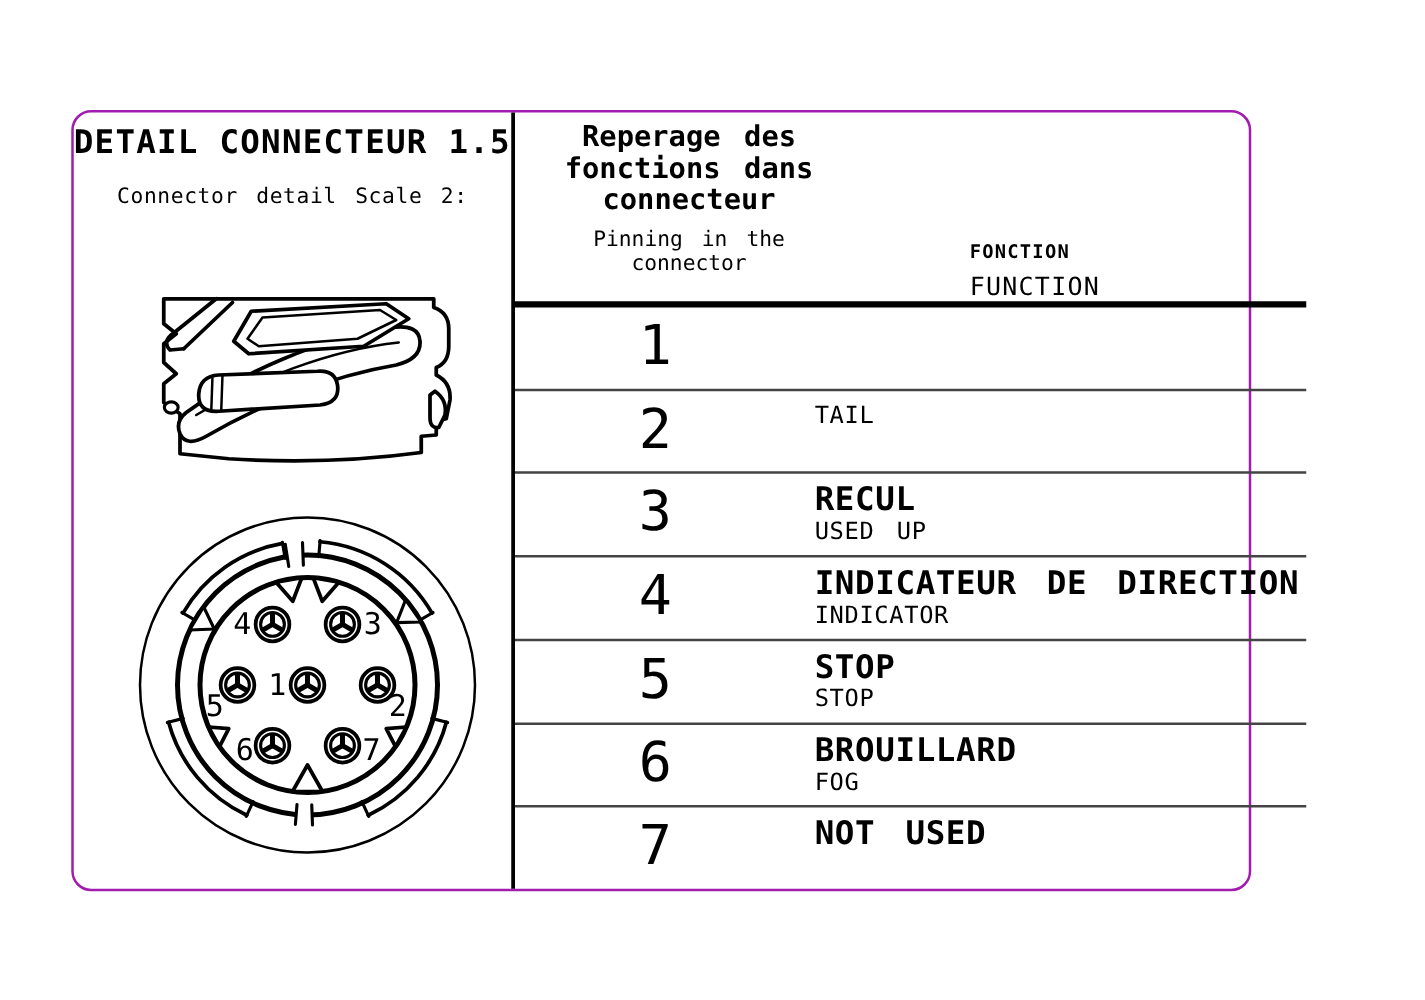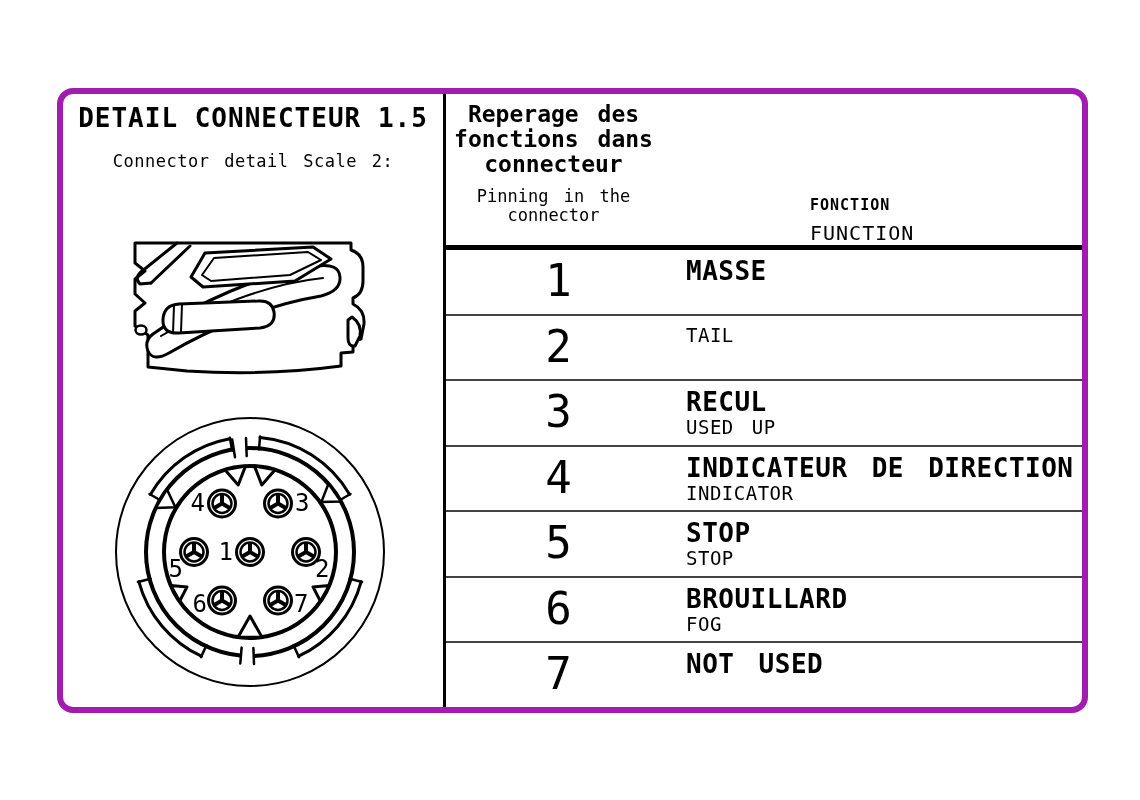--- a/index.html
+++ b/index.html
@@ -1,26 +1,26 @@
 <!DOCTYPE html>
 <html><head>
 <meta charset="utf-8">
 <style>
   html,body{margin:0;padding:0;background:#ffffff;}
   body{width:1140px;height:800px;position:relative;font-family:"DejaVu Sans Mono",monospace;color:#000;}
-  .sheet{position:absolute;left:57px;top:88px;width:1031px;height:625px;border:6px solid #a21caf;border-radius:16px;box-sizing:border-box;display:flex;background:#fff;}
+  .sheet{position:absolute;left:57px;top:88px;width:944px;height:625px;border:2px solid #a21caf;border-radius:16px;box-sizing:border-box;display:flex;background:#fff;}
   .panel-left{width:383px;border-right:3px solid #000;position:relative;box-sizing:border-box;}
   .panel-right{flex:1;position:relative;box-sizing:border-box;display:flex;flex-direction:column;}
   .lp-title{padding-top:10px;text-align:center;}
   .lp-fr{font-size:26px;font-weight:bold;letter-spacing:1px;line-height:28px;white-space:nowrap;}
   .lp-en{font-size:17px;margin-top:19px;letter-spacing:.5px;word-spacing:4px;}
   .sideview{position:absolute;left:64px;top:146px;}
   .frontview{position:absolute;left:42px;top:313px;}
   .rp-header{height:151px;border-bottom:5px solid #000;position:relative;flex:none;}
-  .hdr-left{position:absolute;left:0;top:8px;width:215px;text-align:center;}
+  .hdr-left{position:absolute;left:0;top:8px;width:215px;text-align:center;padding-left:32px;}
   .hdr-left-fr{font-size:23px;font-weight:bold;line-height:25px;word-spacing:5px;}
   .hdr-left-en{font-size:17px;line-height:19px;margin-top:10px;word-spacing:5px;}
   .hdr-fn{position:absolute;left:364px;top:56px;}
   .hdr-fn-fr{font-size:15px;font-weight:bold;line-height:28px;letter-spacing:1px;margin-top:41px;}
   .hdr-fn-en{font-size:20px;line-height:28px;letter-spacing:1px;}
   .rows{flex:1;display:flex;flex-direction:column;}
   .row{flex:1;display:flex;border-top:2px solid #444;box-sizing:border-box;}
   .row:first-child{border-top:none;}
   .cell-pin{width:225px;text-align:center;font-size:44px;line-height:50px;padding-top:6px;box-sizing:border-box;}
   .cell-fn{flex:1;padding:8px 6px 0 15px;box-sizing:border-box;}
@@ -152,21 +152,20 @@
       <div class="hdr-fn">
         <div class="hdr-fn-fr">FONCTION</div>
         <div class="hdr-fn-en">FUNCTION</div>
       </div>
     </div>
 
     <div class="rows">
       <div class="row">
         <div class="cell-pin">1</div>
         <div class="cell-fn">
-          <div class="fn-fr">MASSE</div>
         </div>
       </div>
       <div class="row">
         <div class="cell-pin">2</div>
         <div class="cell-fn">
           <div class="fn-en">TAIL</div>
         </div>
       </div>
       <div class="row">
         <div class="cell-pin">3</div>

